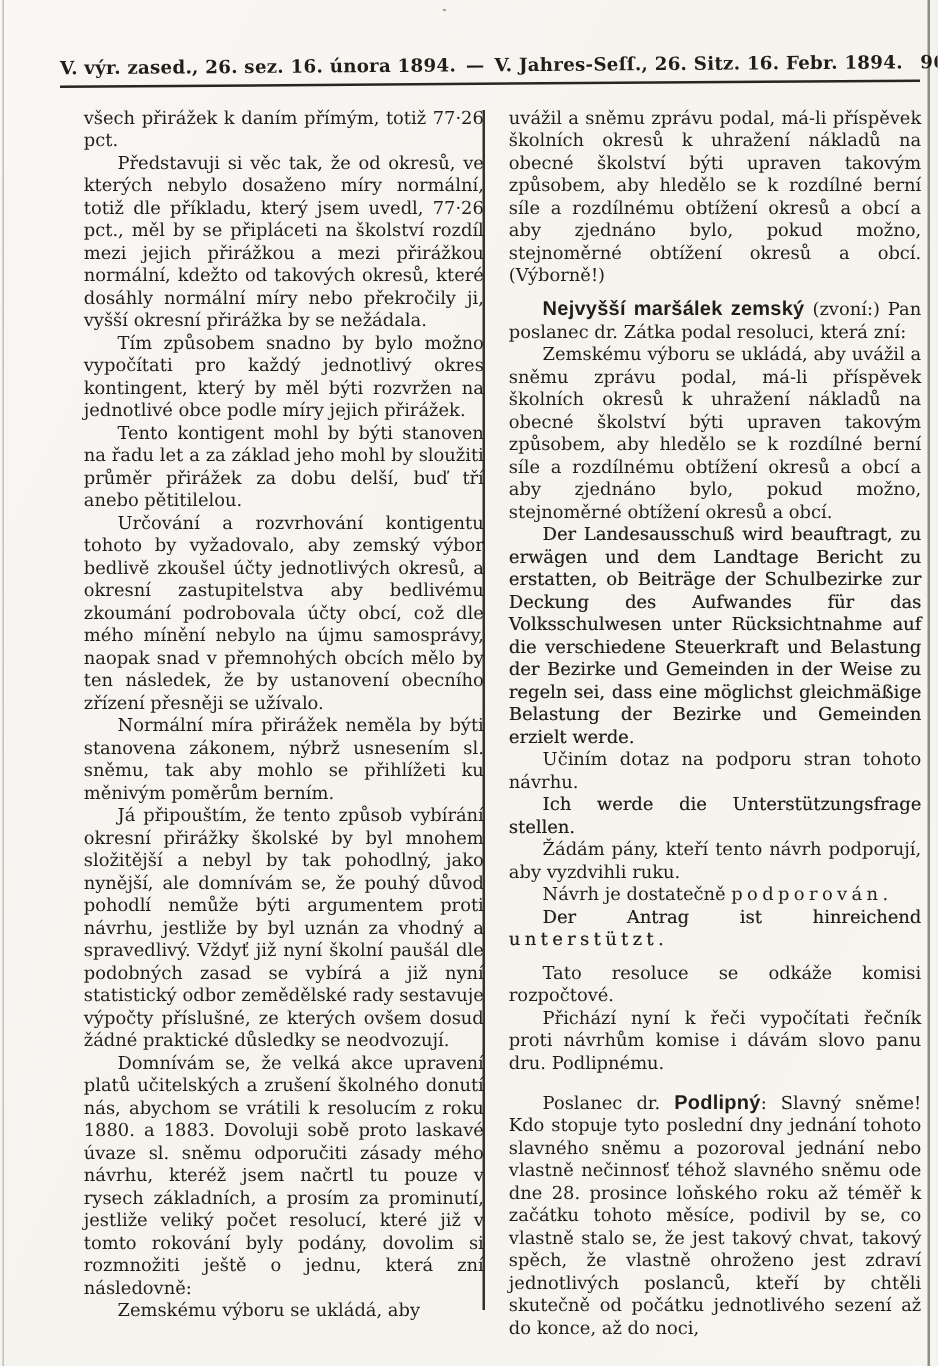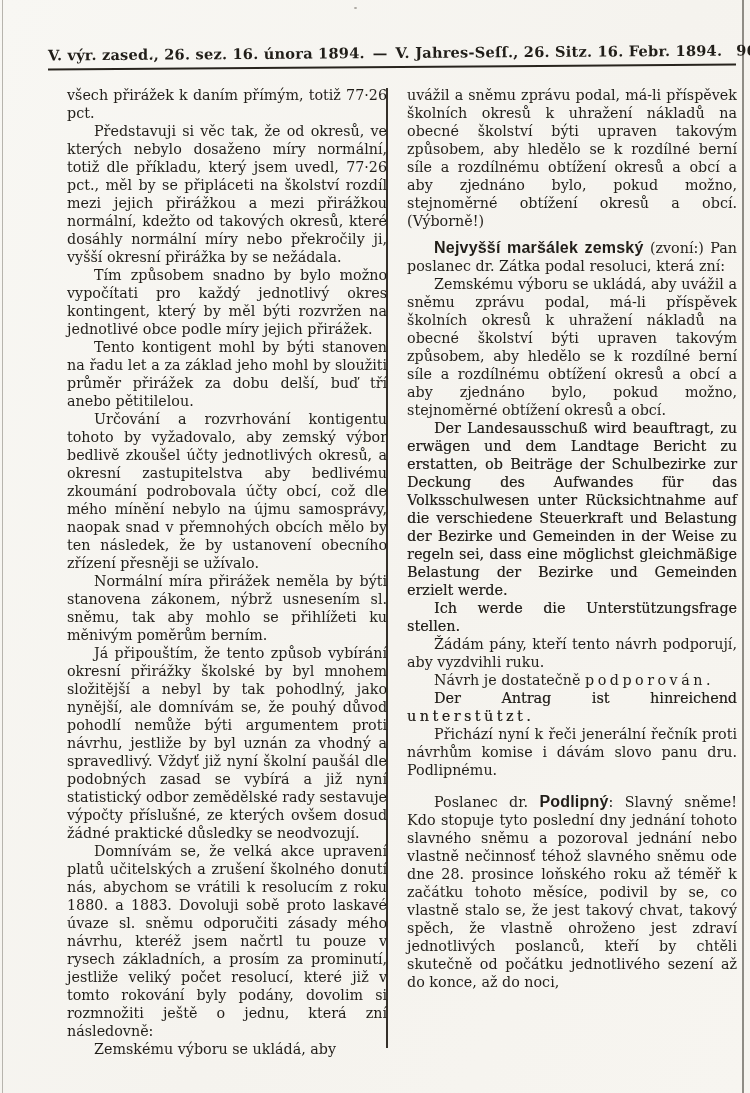--- a/index.html
+++ b/index.html
@@ -76,21 +76,23 @@
         <p lang="cs"><span>Normální míra přirážek neměla by býti stanovena zákonem, nýbrž usnesením sl. sněmu, tak aby mohlo se přihlížeti ku měnivým poměrům berním.</span></p>
         <p lang="cs"><span>Já připouštím, že tento způsob vybírání okresní přirážky školské by byl mnohem složitější a nebyl by tak pohodlný, jako nynější, ale domnívám se, že pouhý důvod pohodlí nemůže býti argumentem proti návrhu, jestliže by byl uznán za vhodný a spravedlivý. Vždyť již nyní školní paušál dle podobných zasad se vybírá a již nyní statistický odbor zemědělské rady sestavuje výpočty příslušné, ze kterých ovšem dosud žádné praktické důsledky se neodvozují.</span></p>
         <p lang="cs"><span>Domnívám se, že velká akce upravení platů učitelských a zrušení školného donutí nás, abychom se vrátili k resolucím z roku 1880. a 1883. Dovoluji sobě proto laskavé úvaze sl. sněmu odporučiti zásady mého návrhu, kteréž jsem načrtl tu pouze v rysech základních, a prosím za prominutí, jestliže veliký počet resolucí, které již v tomto rokování byly podány, dovolim si rozmnožiti ještě o jednu, která zní následovně:</span></p>
         <p lang="cs"><span>Zemskému výboru se ukládá, aby</span></p>
       </div>
     <div class="col col-right" id="col-right">
         <p class="no-indent" lang="cs"><span>uvážil a sněmu zprávu podal, má-li příspěvek školních okresů k uhražení nákladů na obecné školství býti upraven takovým způsobem, aby hledělo se k rozdílné berní síle a rozdílnému obtížení okresů a obcí a aby zjednáno bylo, pokud možno, stejnoměrné obtížení okresů a obcí. (Výborně!)</span></p>
         <p class="gap-s" lang="cs"><span class="bold-sans">Nejvyšší maršálek zemský</span><span> (zvoní:) Pan poslanec dr. Zátka podal resoluci, která zní:</span></p>
         <p lang="cs"><span>Zemskému výboru se ukládá, aby uvážil a sněmu zprávu podal, má-li příspěvek školních okresů k uhražení nákladů na obecné školství býti upraven takovým způsobem, aby hledělo se k rozdílné berní síle a rozdílnému obtížení okresů a obcí a aby zjednáno bylo, pokud možno, stejnoměrné obtížení okresů a obcí.</span></p>
         <p class="de" lang="de"><span>Der Landesausschuß wird beauftragt, zu erwägen und dem Landtage Bericht zu erstatten, ob Beiträge der Schulbezirke zur Deckung des Aufwandes für das Volksschulwesen unter Rücksichtnahme auf die verschiedene Steuerkraft und Belastung der Bezirke und Gemeinden in der Weise zu regeln sei, dass eine möglichst gleichmäßige Belastung der Bezirke und Gemeinden erzielt werde.</span></p>
+        <p lang="cs"><span>Učiním dotaz na podporu stran tohoto návrhu.</span></p>
         <p class="de" lang="de"><span>Ich werde die Unterstützungsfrage stellen.</span></p>
         <p lang="cs"><span>Žádám pány, kteří tento návrh podporují, aby vyzdvihli ruku.</span></p>
         <p lang="cs"><span>Návrh je dostatečně </span><span class="spaced">podporován</span><span>.</span></p>
         <p class="de" lang="de"><span>Der Antrag ist hinreichend </span><span class="spaced">unterstützt</span><span>.</span></p>
-        <p lang="cs"><span>Přichází nyní k řeči jenerální řečník proti návrhům komise i dávám slovo panu dru. Podlipnému.</span></p>
+        <p class="gap-s" lang="cs"><span>Tato resoluce se odkáže komisi rozpočtové.</span></p>
+        <p lang="cs"><span>Přichází nyní k řeči vypočítati řečník proti návrhům komise i dávám slovo panu dru. Podlipnému.</span></p>
         <p class="gap-m" lang="cs"><span>Poslanec dr. </span><span class="bold-sans">Podlipný</span><span>: Slavný sněme! Kdo stopuje tyto poslední dny jednání tohoto slavného sněmu a pozoroval jednání nebo vlastně nečinnosť téhož slavného sněmu ode dne 28. prosince loňského roku až téměř k začátku tohoto měsíce, podivil by se, co vlastně stalo se, že jest takový chvat, takový spěch, že vlastně ohroženo jest zdraví jednotlivých poslanců, kteří by chtěli skutečně od počátku jednotlivého sezení až do konce, až do noci,</span></p>
       </div>
   </div>
 </div>
 
 </body></html>

